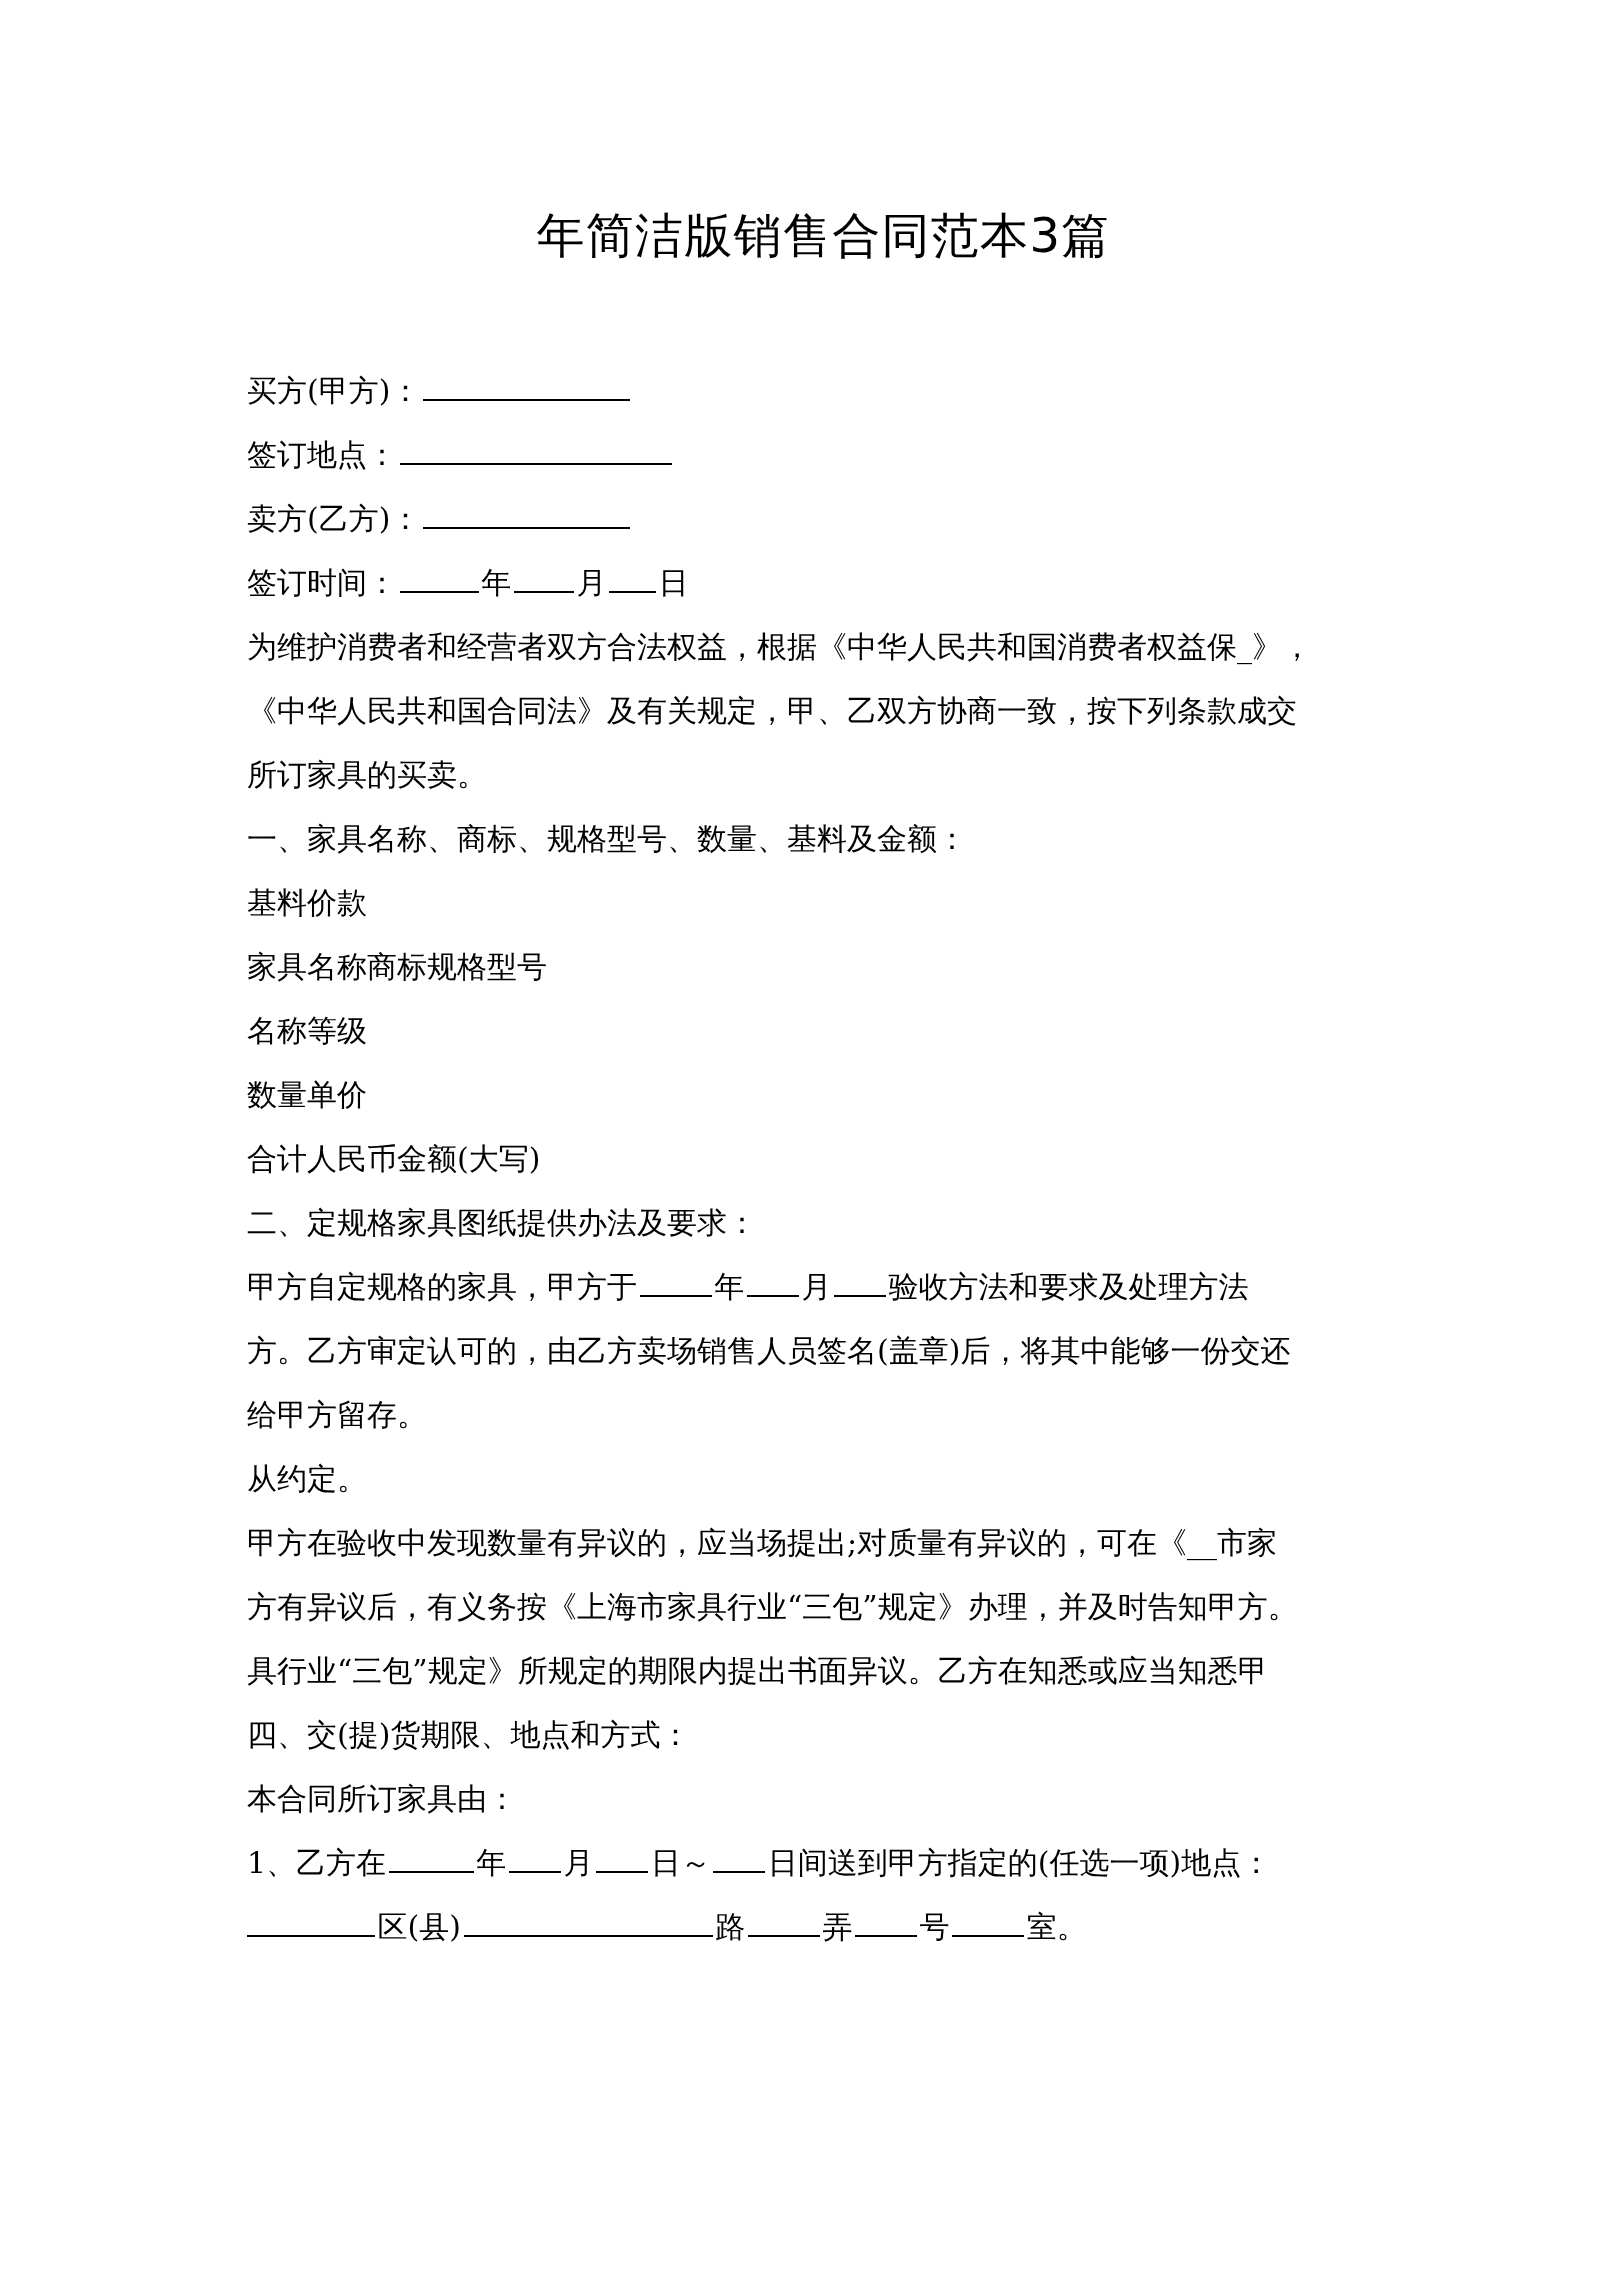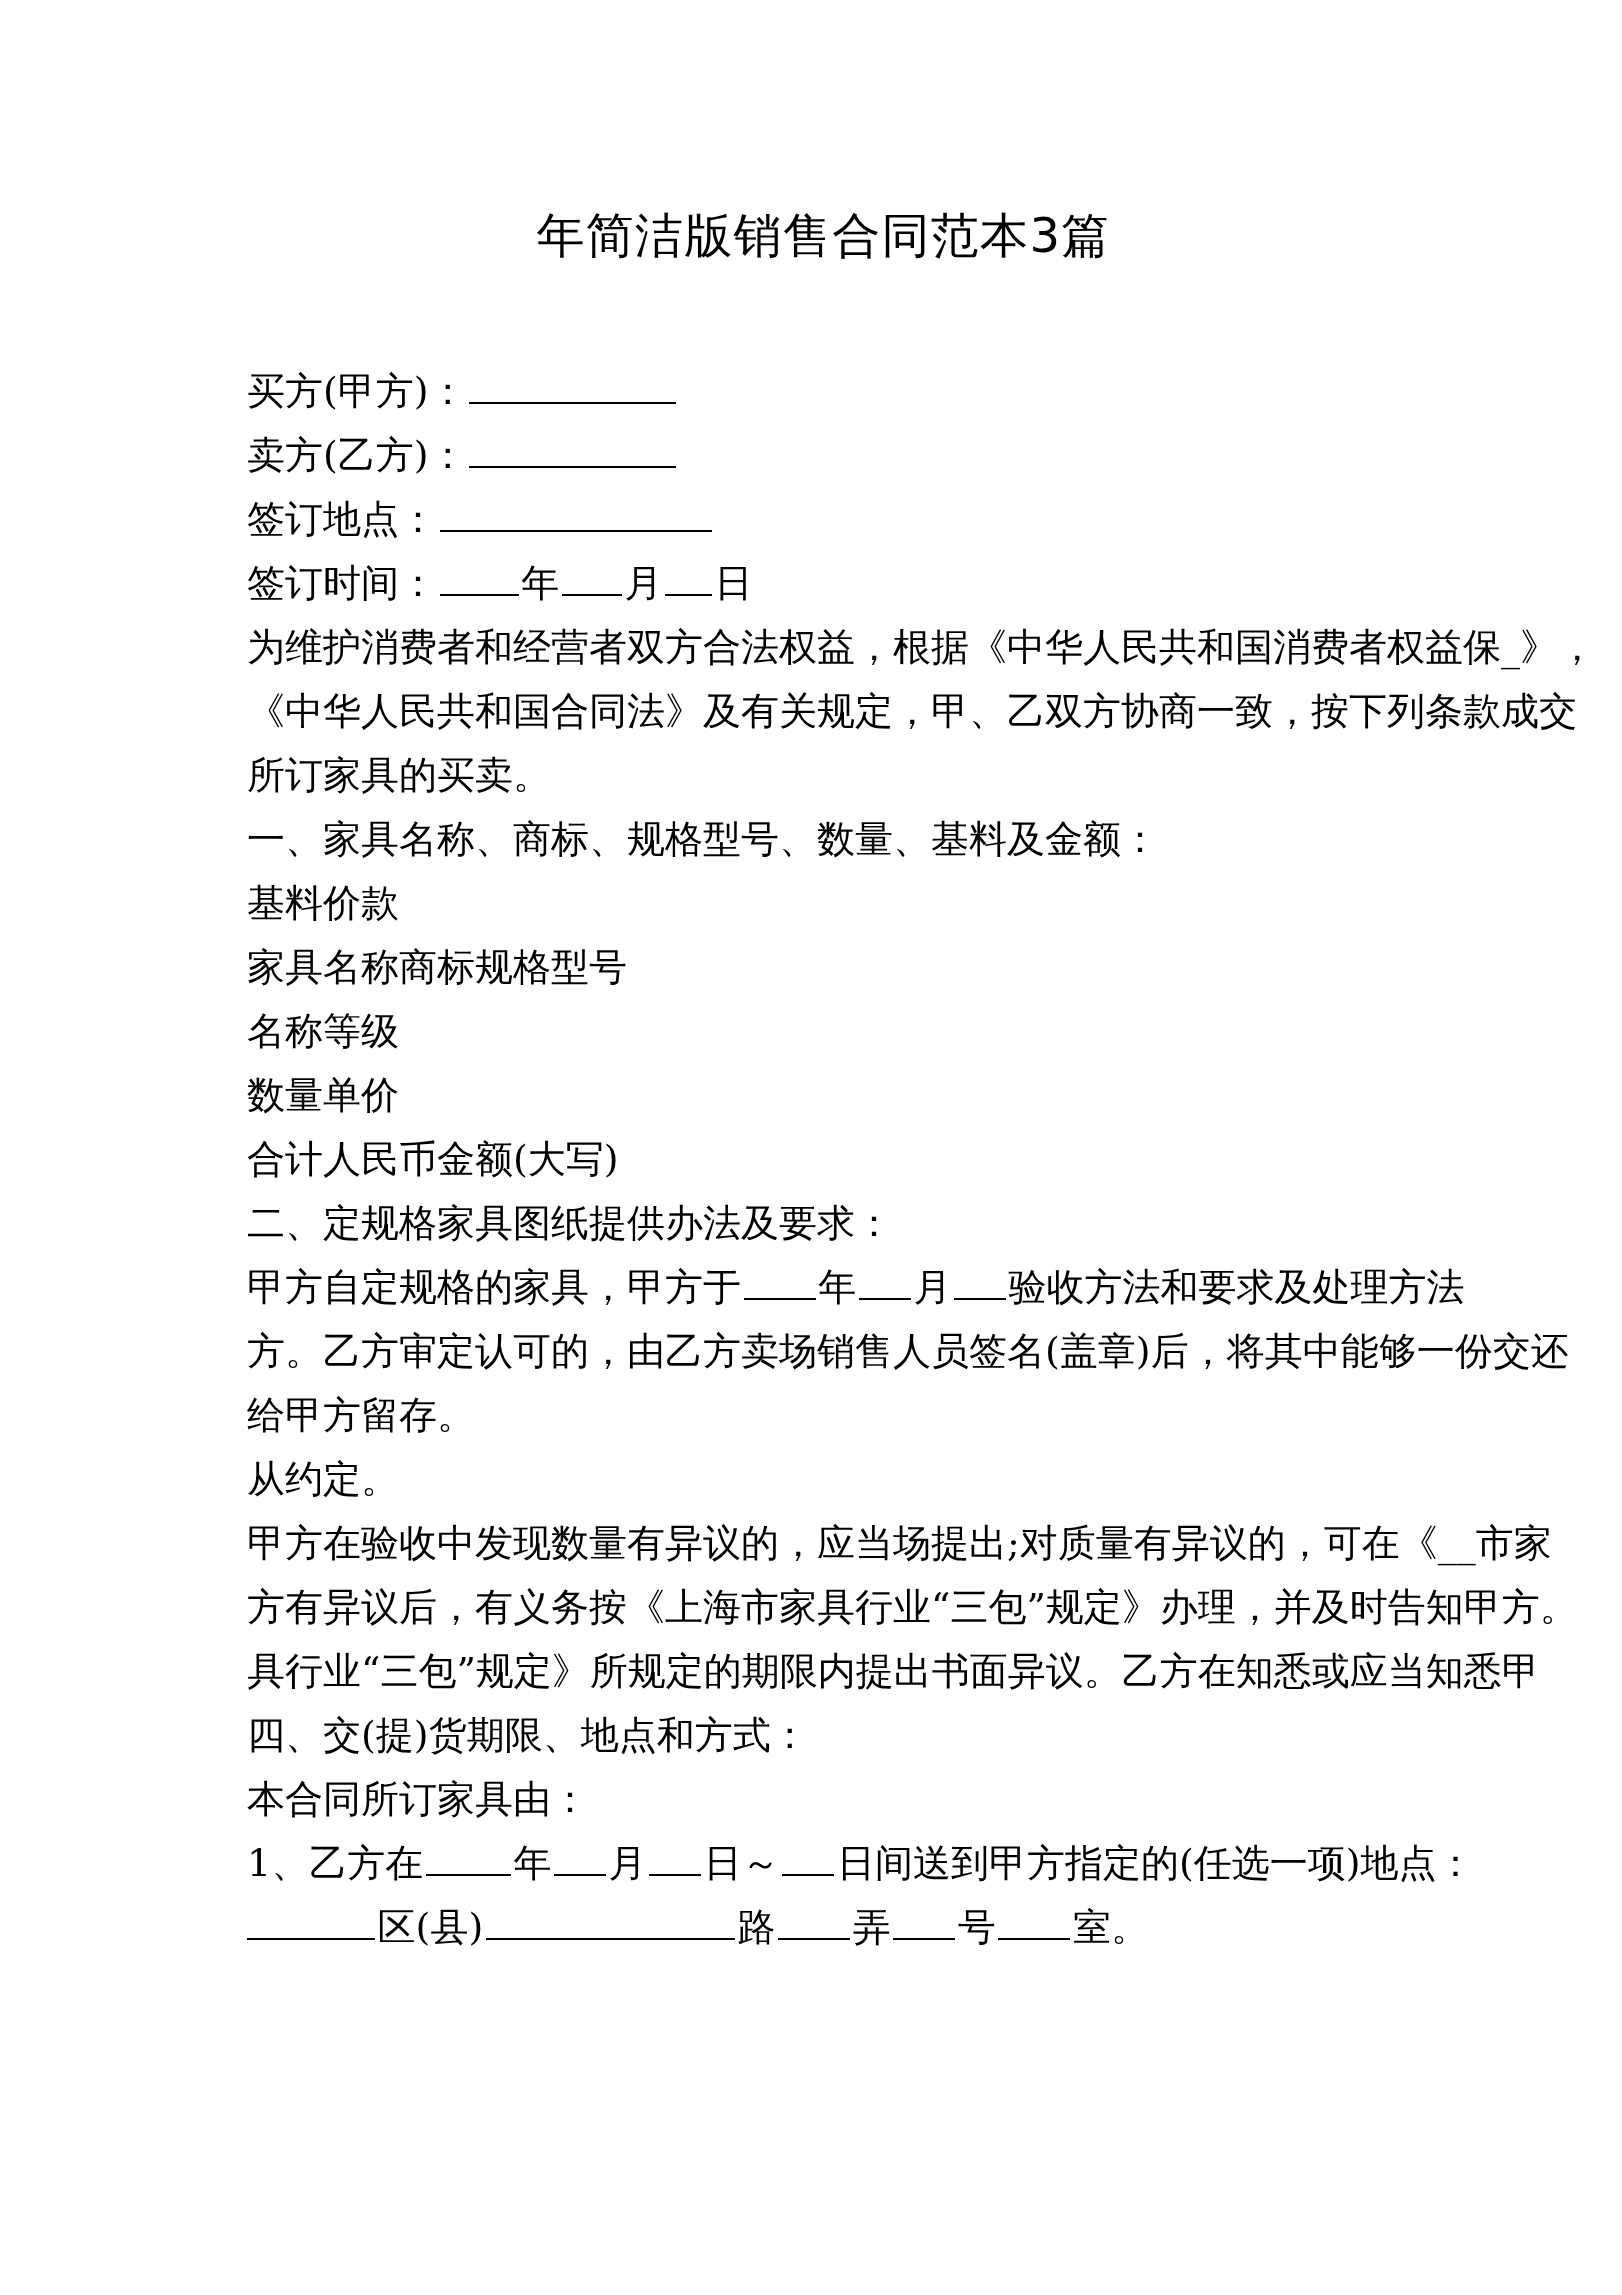--- a/index.html
+++ b/index.html
@@ -11,44 +11,44 @@
     }
     .title {
       position: absolute; left: 0; top: 196px; width: 1623px;
       text-align: center; font-size: 48px; line-height: 79px;
       font-family: "DejaVu Sans", "Liberation Sans", sans-serif;
       letter-spacing: 1.3px;
       padding-left: 12px;
     }
     .body {
       position: absolute; left: 247px; top: 359px; width: 1139px;
-      font-size: 38px; line-height: 64px;
+      font-size: 30px; line-height: 64px;
     }
     .line { white-space: nowrap; height: 64px; overflow: visible; }
     .blank {
       display: inline-block; border-bottom: 2px solid #000;
       height: 29px; vertical-align: baseline; margin: 0 2.6px;
     }
   </style>
 </head>
 <body>
 
 <div class="page">
   <div class="title">年简洁版销售合同范本3篇</div>
 
   <div class="body">
 
     <div class="line">
       <span>买方(甲方)：</span><span class="blank" style="width:207px"></span>
     </div>
     <div class="line">
-      <span>卖方(乙方)：</span><span class="blank" style="width:207px"></span>
+      <span>签订地点：</span><span class="blank" style="width:272px"></span>
     </div>
     <div class="line">
-      <span>签订地点：</span><span class="blank" style="width:272px"></span>
+      <span>卖方(乙方)：</span><span class="blank" style="width:207px"></span>
     </div>
     <div class="line">
       <span>签订时间：</span><span class="blank" style="width:79px"></span><span>年</span><span class="blank" style="width:60px"></span><span>月</span><span class="blank" style="width:47px"></span><span>日</span>
     </div>
 
     <div class="line">为维护消费者和经营者双方合法权益，根据《中华人民共和国消费者权益保_》，</div>
     <div class="line">《中华人民共和国合同法》及有关规定，甲、乙双方协商一致，按下列条款成交</div>
     <div class="line">所订家具的买卖。</div>
 
     <div class="line">一、家具名称、商标、规格型号、数量、基料及金额：</div>

